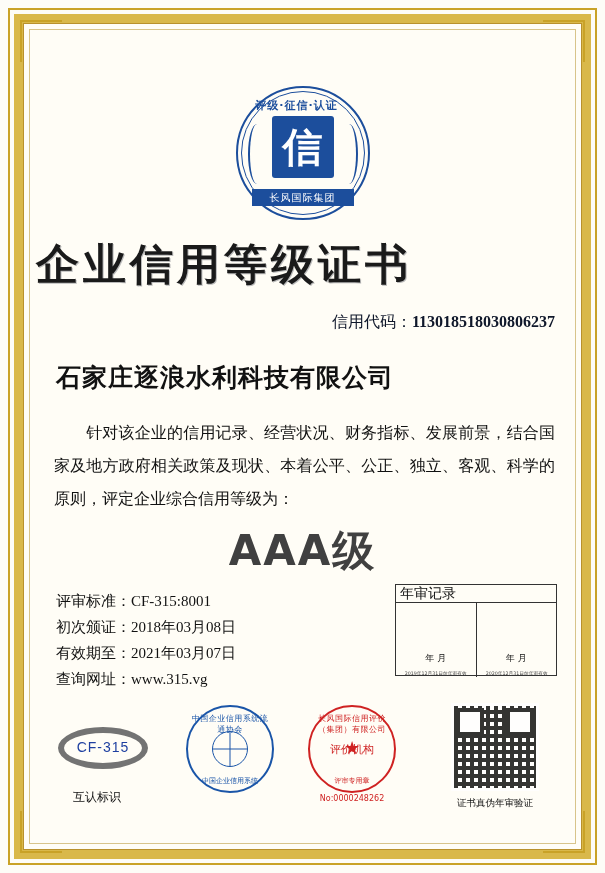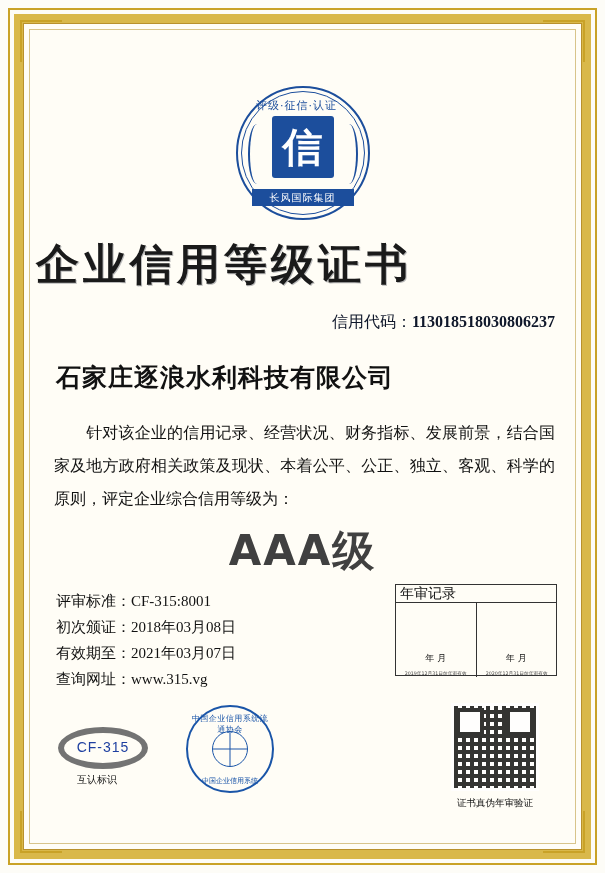--- a/index.html
+++ b/index.html
@@ -102,21 +102,21 @@
     box-sizing: border-box;
   }
   .emblem-top-text {
     position: absolute;
     left: 0; right: 12px;
     top: 12px;
     font-size: 11px;
     color: #1c4e9c;
     letter-spacing: 1px;
     font-family: "DejaVu Sans", sans-serif;
-    font-weight: normal;
+    font-weight: bold;
   }
   .emblem-center {
     position: absolute;
     left: 50%;
     top: 30px;
     transform: translateX(-50%);
     width: 62px;
     height: 62px;
     background: #1c4e9c;
     color: #ffffff;
@@ -296,22 +296,22 @@
     border: 6px solid #737373;
     border-radius: 50%;
     color: #1e3fa0;
     font-size: 14px;
     line-height: 29px;
     font-family: Liberation Sans, sans-serif;
     letter-spacing: 1px;
     position: relative;
   }
   .stamp-cf .caption {
-    margin-top: 4px;
-    font-size: 10px;
+    margin-top: 20px;
+    font-size: 12px;
     color: #111;
     font-family: "DejaVu Sans", sans-serif;
   }
 
   .stamp-round {
     width: 88px;
     height: 88px;
     border-radius: 50%;
     border: 2px solid #1a55a8;
     color: #1a55a8;
@@ -489,20 +489,29 @@
       </div>
 
       <div class="stamp stamp-a">
         <div class="stamp-round">
           <div class="ring-text">中国企业信用系统流通协会</div>
           <div class="globe"></div>
           <div class="ring-text-bottom">中国企业信用系统</div>
         </div>
       </div>
 
+      <div class="stamp stamp-b">
+        <div class="stamp-round red">
+          <div class="ring-text">长风国际信用评价（集团）有限公司</div>
+          <div class="star">★</div>
+          <div class="mid">评价机构</div>
+          <div class="ring-text-bottom">评审专用章</div>
+        </div>
+        <div style="font-size:8px;color:#cf2222;margin-top:1px;font-family:'DejaVu Sans',sans-serif;">No:0000248262</div>
+      </div>
 
       <div class="qr-block">
         <div class="qr"></div>
         <div class="qr-caption">证书真伪年审验证</div>
       </div>
 
     </div>
 
   </div>
 </div>

